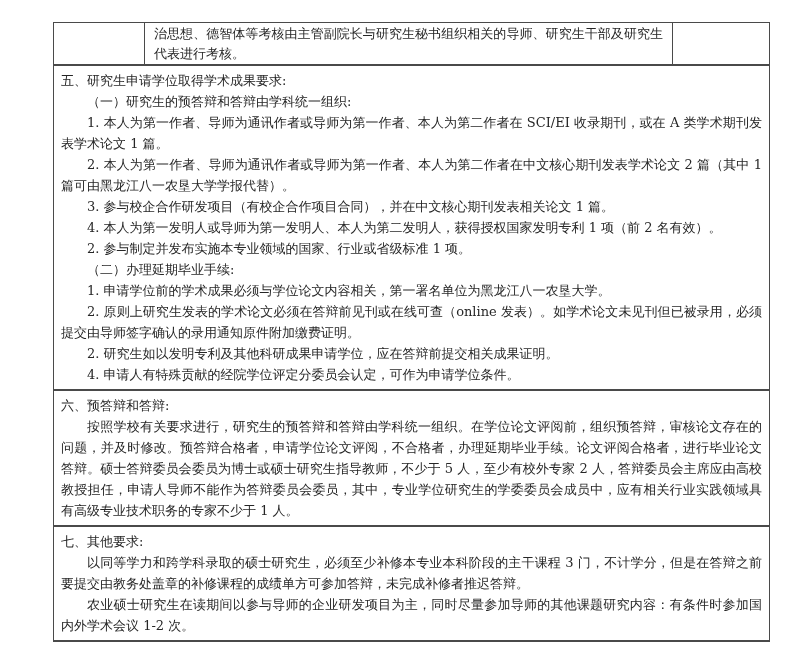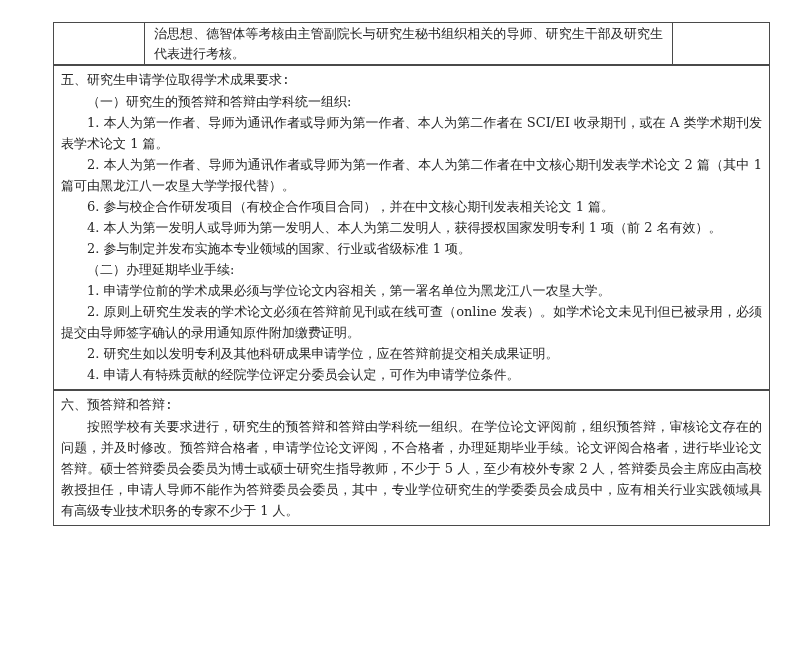--- a/index.html
+++ b/index.html
@@ -46,21 +46,20 @@
     text-align: justify;
     border-top-width: 2px;
   }
   td.sec5 { height: 310px; }
   td.sec6 { height: 117px; }
   td.sec7 { height: 97px; }
   td.sec7 { border-bottom-width: 2px; }
   p.sec-title {
     margin: 0;
     text-indent: 0;
-    font-family: Liberation Mono, monospace;
   }
   p.para {
     margin: 0;
     text-indent: 2em;
   }
 </style>
 </head>
 <body>
 
 <div class="page">
@@ -73,33 +72,40 @@
       </td>
       <td class="cell-right"></td>
     </tr>
 
     <tr>
       <td colspan="3" class="section sec5">
         <p class="sec-title">五、研究生申请学位取得学术成果要求:</p>
         <p class="para">（一）研究生的预答辩和答辩由学科统一组织:</p>
         <p class="para">1. 本人为第一作者、导师为通讯作者或导师为第一作者、本人为第二作者在 SCI/EI 收录期刊，或在 A 类学术期刊发表学术论文 1 篇。</p>
         <p class="para">2. 本人为第一作者、导师为通讯作者或导师为第一作者、本人为第二作者在中文核心期刊发表学术论文 2 篇（其中 1 篇可由黑龙江八一农垦大学学报代替）。</p>
-        <p class="para">6. 参与校企合作研发项目（有校企合作项目合同），并在中文核心期刊发表相关论文 1 篇。</p>
+        <p class="para">3. 参与校企合作研发项目（有校企合作项目合同），并在中文核心期刊发表相关论文 1 篇。</p>
         <p class="para">4. 本人为第一发明人或导师为第一发明人、本人为第二发明人，获得授权国家发明专利 1 项（前 2 名有效）。</p>
         <p class="para">2. 参与制定并发布实施本专业领域的国家、行业或省级标准 1 项。</p>
         <p class="para">（二）办理延期毕业手续:</p>
         <p class="para">1. 申请学位前的学术成果必须与学位论文内容相关，第一署名单位为黑龙江八一农垦大学。</p>
         <p class="para">2. 原则上研究生发表的学术论文必须在答辩前见刊或在线可查（online 发表）。如学术论文未见刊但已被录用，必须提交由导师签字确认的录用通知原件附加缴费证明。</p>
         <p class="para">2. 研究生如以发明专利及其他科研成果申请学位，应在答辩前提交相关成果证明。</p>
         <p class="para">4. 申请人有特殊贡献的经院学位评定分委员会认定，可作为申请学位条件。</p>
       </td>
     </tr>
 
     <tr>
       <td colspan="3" class="section sec6">
         <p class="sec-title">六、预答辩和答辩:</p>
         <p class="para">按照学校有关要求进行，研究生的预答辩和答辩由学科统一组织。在学位论文评阅前，组织预答辩，审核论文存在的问题，并及时修改。预答辩合格者，申请学位论文评阅，不合格者，办理延期毕业手续。论文评阅合格者，进行毕业论文答辩。硕士答辩委员会委员为博士或硕士研究生指导教师，不少于 5 人，至少有校外专家 2 人，答辩委员会主席应由高校教授担任，申请人导师不能作为答辩委员会委员，其中，专业学位研究生的学委委员会成员中，应有相关行业实践领域具有高级专业技术职务的专家不少于 1 人。</p>
       </td>
     </tr>
 
+    <tr>
+      <td colspan="3" class="section sec7">
+        <p class="sec-title">七、其他要求:</p>
+        <p class="para">以同等学力和跨学科录取的硕士研究生，必须至少补修本专业本科阶段的主干课程 3 门，不计学分，但是在答辩之前要提交由教务处盖章的补修课程的成绩单方可参加答辩，未完成补修者推迟答辩。</p>
+        <p class="para">农业硕士研究生在读期间以参与导师的企业研发项目为主，同时尽量参加导师的其他课题研究内容：有条件时参加国内外学术会议 1-2 次。</p>
+      </td>
+    </tr>
   </tbody>
     </table>
 </div>
 
 </body></html>

